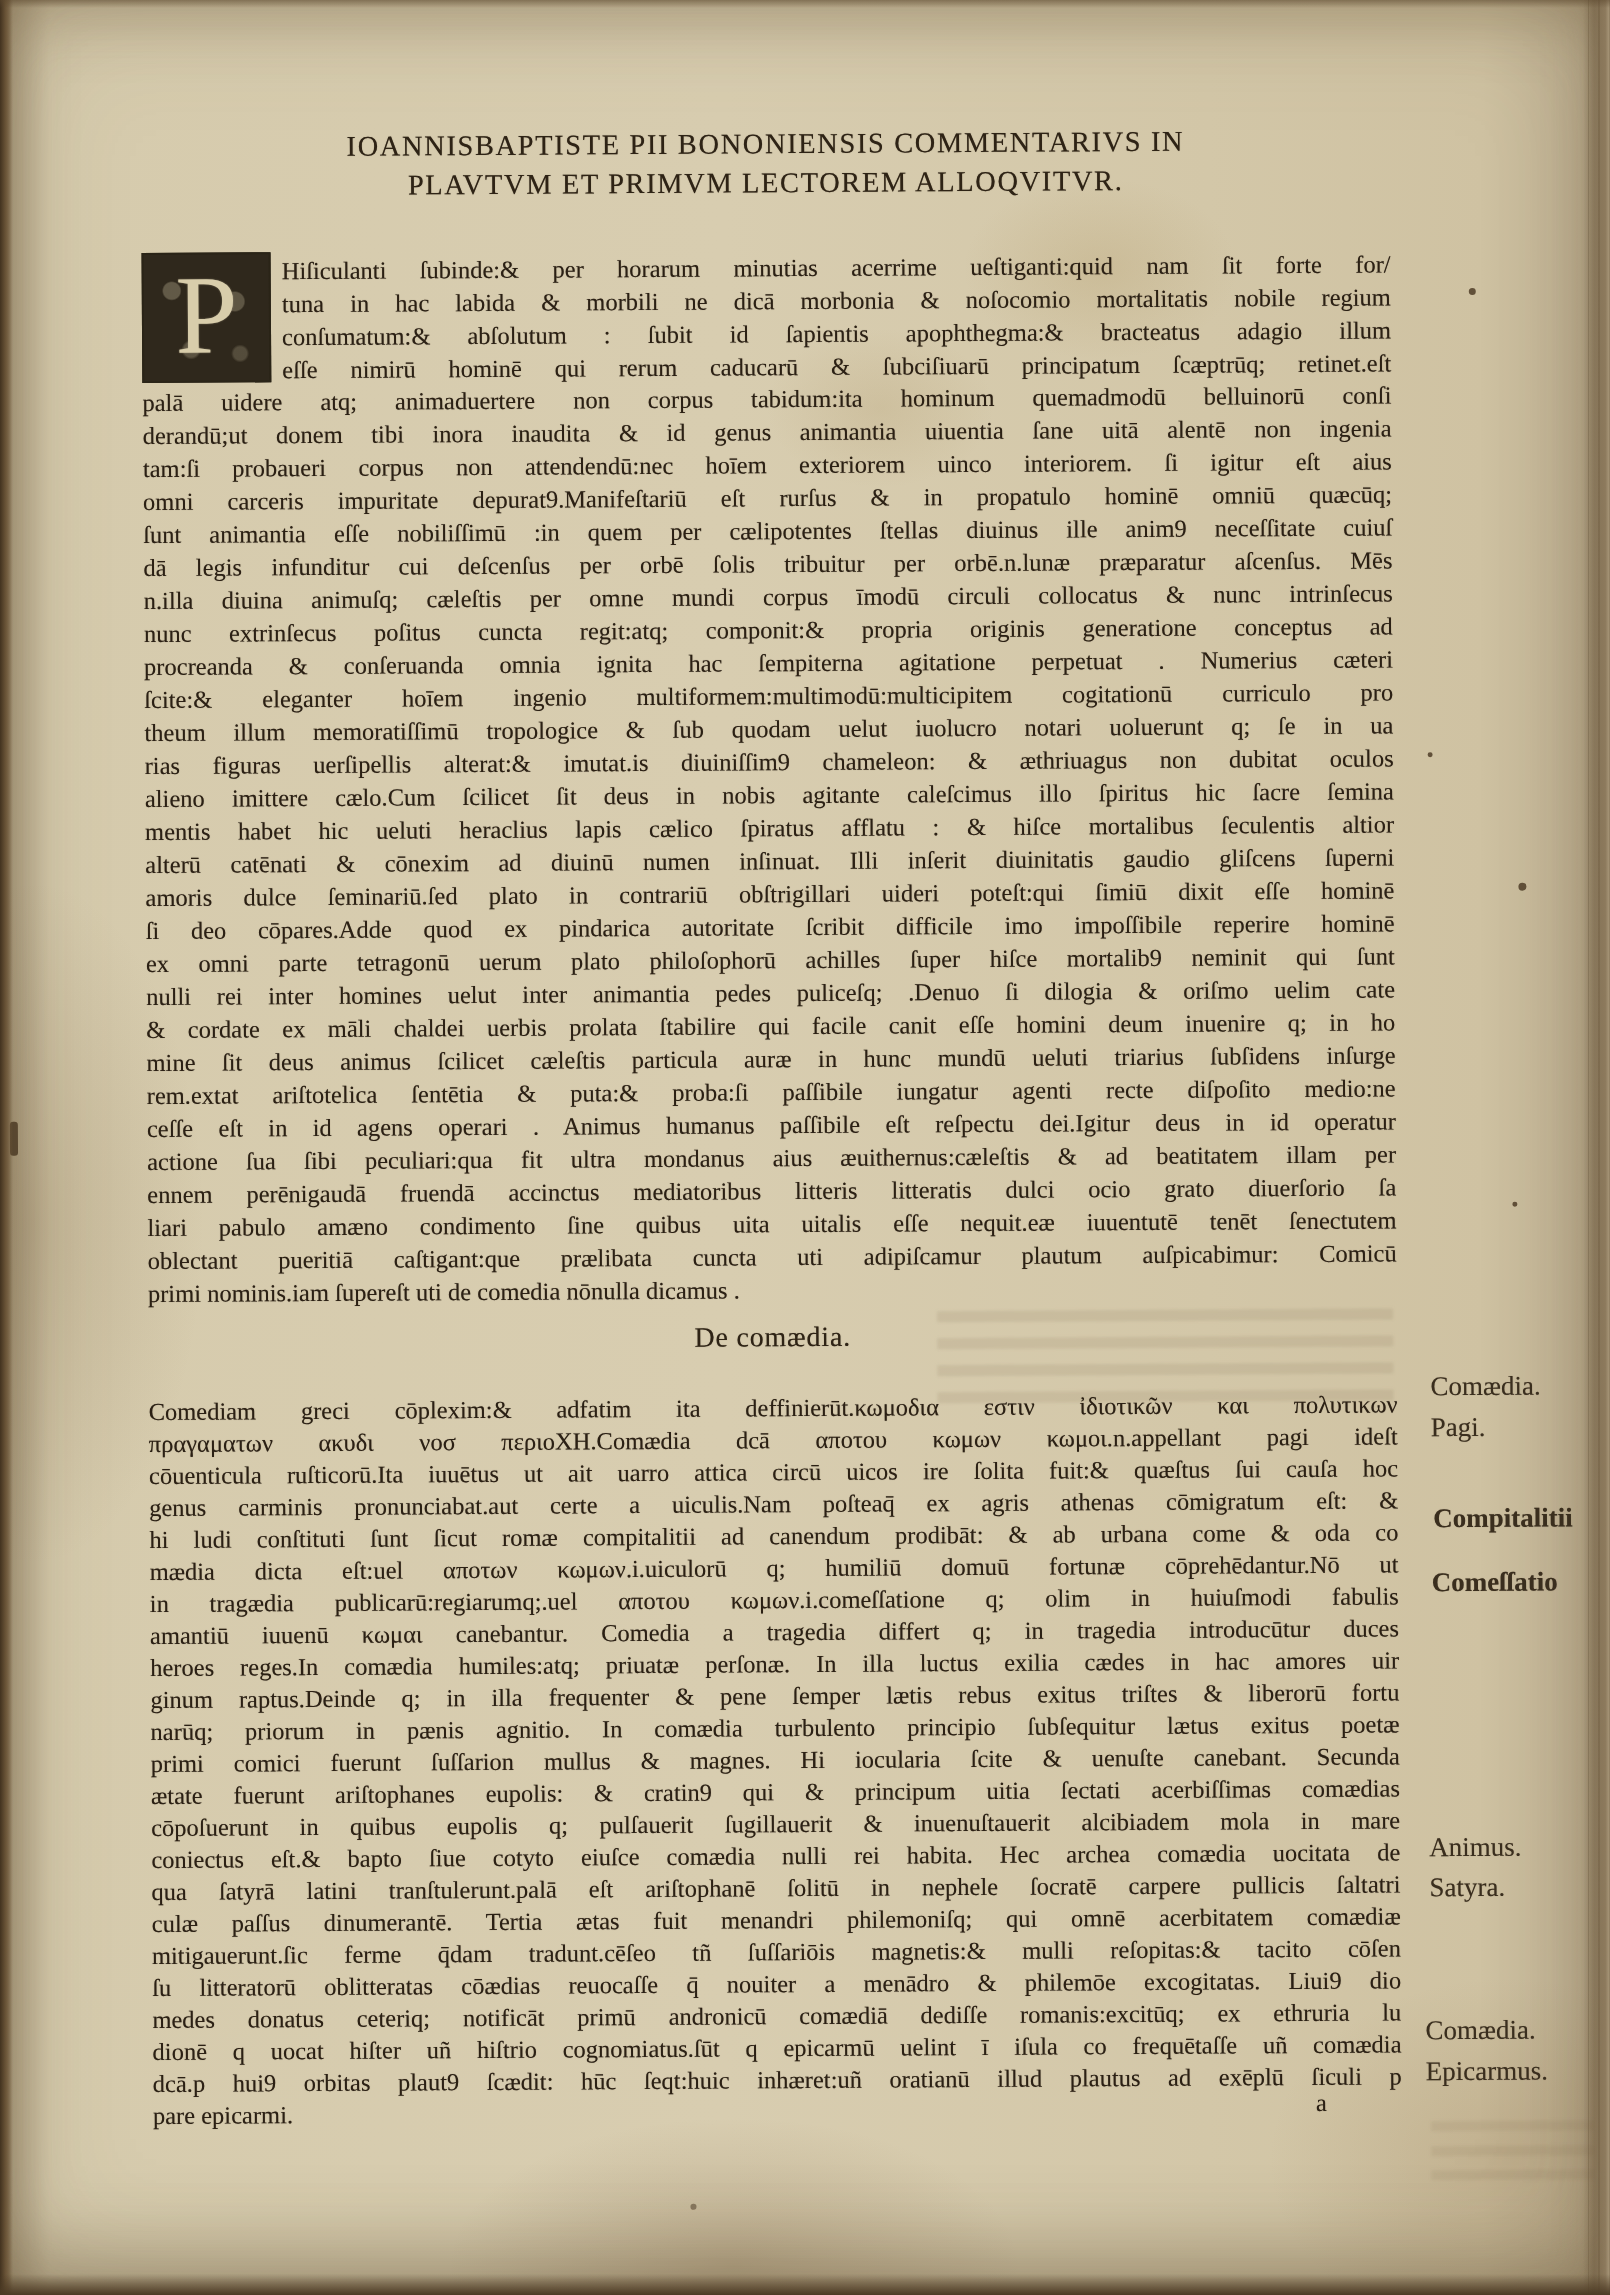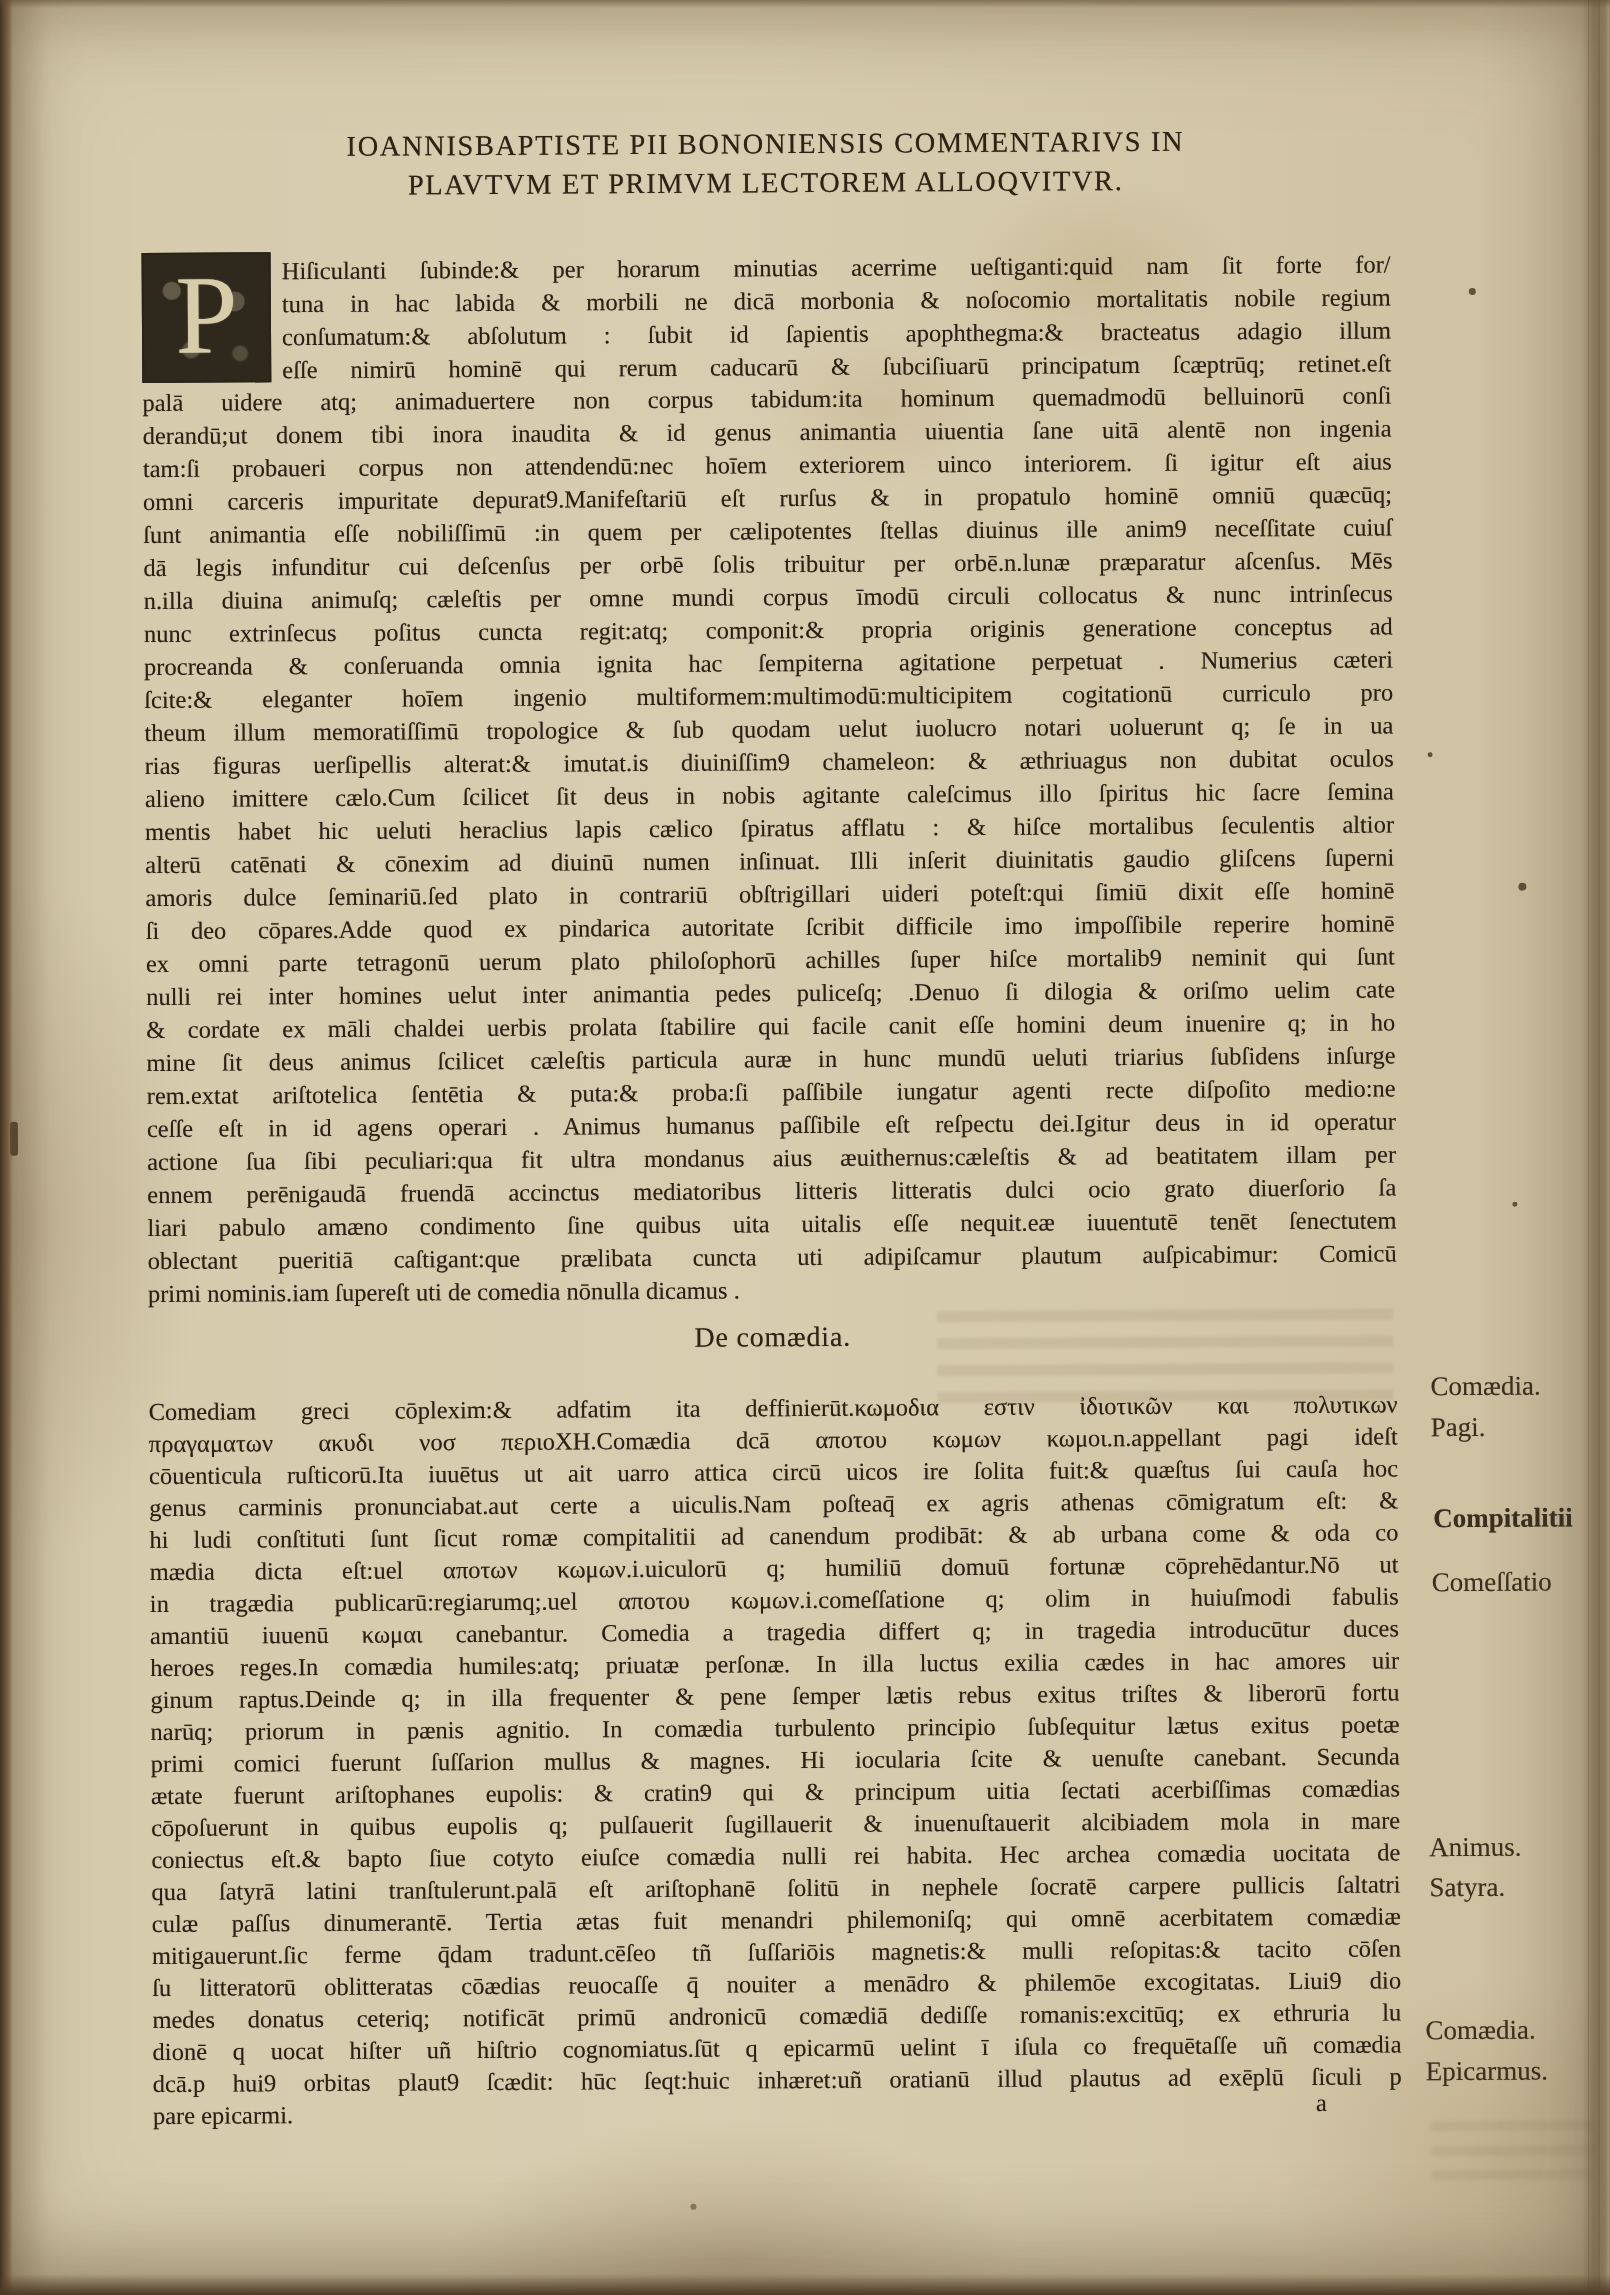--- a/index.html
+++ b/index.html
@@ -145,21 +145,21 @@
         <div class="line">ſu litteratorū oblitteratas cōædias reuocaſſe q̄ nouiter a menādro &amp; philemōe excogitatas. Liui9 dio</div>
         <div class="line">medes donatus ceteriq; notificāt primū andronicū comædiā dediſſe romanis:excitūq; ex ethruria lu</div>
         <div class="line">dionē q uocat hiſter uñ hiſtrio cognomiatus.ſūt q epicarmū uelint ī iſula co frequētaſſe uñ comædia</div>
         <div class="line">dcā.p hui9 orbitas plaut9 ſcædit: hūc ſeqt:huic inhæret:uñ oratianū illud plautus ad exēplū ſiculi p</div>
         <div class="line">pare epicarmi.</div>
       </div>
 
     <div class="margin-note" style="left:1422px;top:1376px;">Comædia.</div>
     <div class="margin-note" style="left:1422px;top:1417px;text-align:center;">Pagi.</div>
     <div class="margin-note" style="left:1424px;top:1508px;font-weight:bold;">Compitalitii</div>
-    <div class="margin-note" style="left:1422px;top:1572px;">Comeſſatio</div>
+    <div class="margin-note" style="left:1422px;top:1572px;font-weight:bold;">Comeſſatio</div>
     <div class="margin-note" style="left:1418px;top:1837px;">Animus.</div>
     <div class="margin-note" style="left:1418px;top:1877px;">Satyra.</div>
     <div class="margin-note" style="left:1413px;top:2020px;">Comædia.</div>
     <div class="margin-note" style="left:1413px;top:2061px;">Epicarmus.</div>
 
     <div class="signature">a</div>
 
     <div class="ink-speck" style="left:1467px;top:292px;width:7.3px;height:7.3px;"></div>
     <div class="ink-speck" style="left:1423px;top:756px;width:4.9px;height:4.9px;"></div>
     <div class="ink-speck" style="left:1513px;top:887px;width:8.2px;height:8.2px;"></div>

